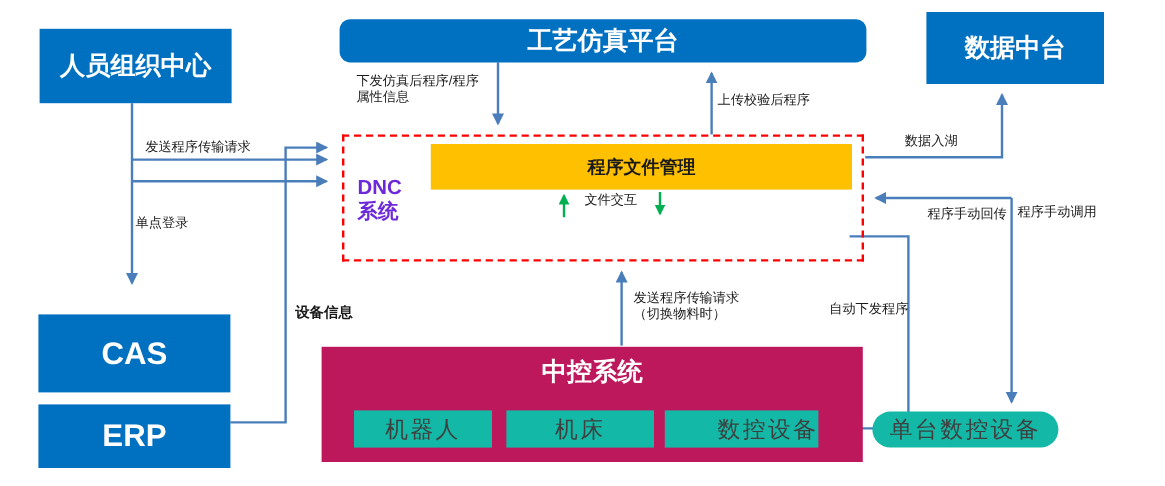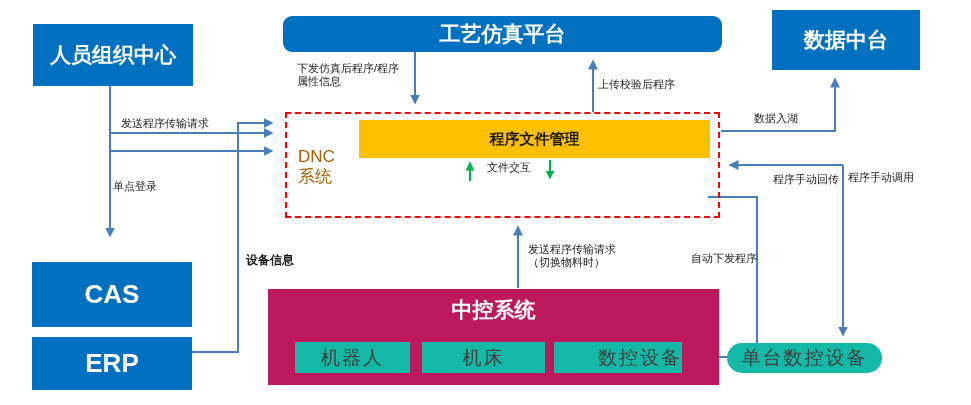--- a/index.html
+++ b/index.html
@@ -6,21 +6,21 @@
   body{font-family:"Liberation Sans",sans-serif;}
   #canvas{position:relative;width:971px;height:405px;background:#ffffff;overflow:hidden;}
   .abs{position:absolute;box-sizing:border-box;}
   .node-blue{background:#0070C0;color:#ffffff;font-weight:bold;display:flex;align-items:center;justify-content:center;text-align:right;}
   .rounded{border-radius:9px;}
   .bar-yellow{background:#FFC000;color:#1a1a1a;font-weight:bold;display:flex;align-items:center;justify-content:center;font-size:15px;}
   .gray-box{background:#14b8a6;color:#3F3F3F;display:flex;align-items:center;justify-content:center;font-family:"Liberation Serif",serif;font-size:19px;letter-spacing:2px;}
   .dnc-box{border:2px dashed #FF0000;background:transparent;}
   .edge-label{color:#1a1a1a;font-size:11px;line-height:13px;white-space:pre-line;}
   .edge-label.bold{font-weight:bold;font-size:12px;}
-  .dnc-label{color:#a16207;font-weight:normal;font-size:17px;line-height:20px;white-space:pre-line;}
+  .dnc-label{color:#6d28d9;font-weight:bold;font-size:17px;line-height:20px;white-space:pre-line;}
   .title-21{font-size:21px;}
   .title-26{font-size:26px;}
   .cc-title{position:absolute;top:7px;left:0;right:0;text-align:center;color:#fff;font-weight:bold;font-size:21px;}
   svg.overlay{position:absolute;left:0;top:0;width:971px;height:405px;pointer-events:none;}
 </style>
 </head>
 <body>
 
 <div id="canvas">
 

